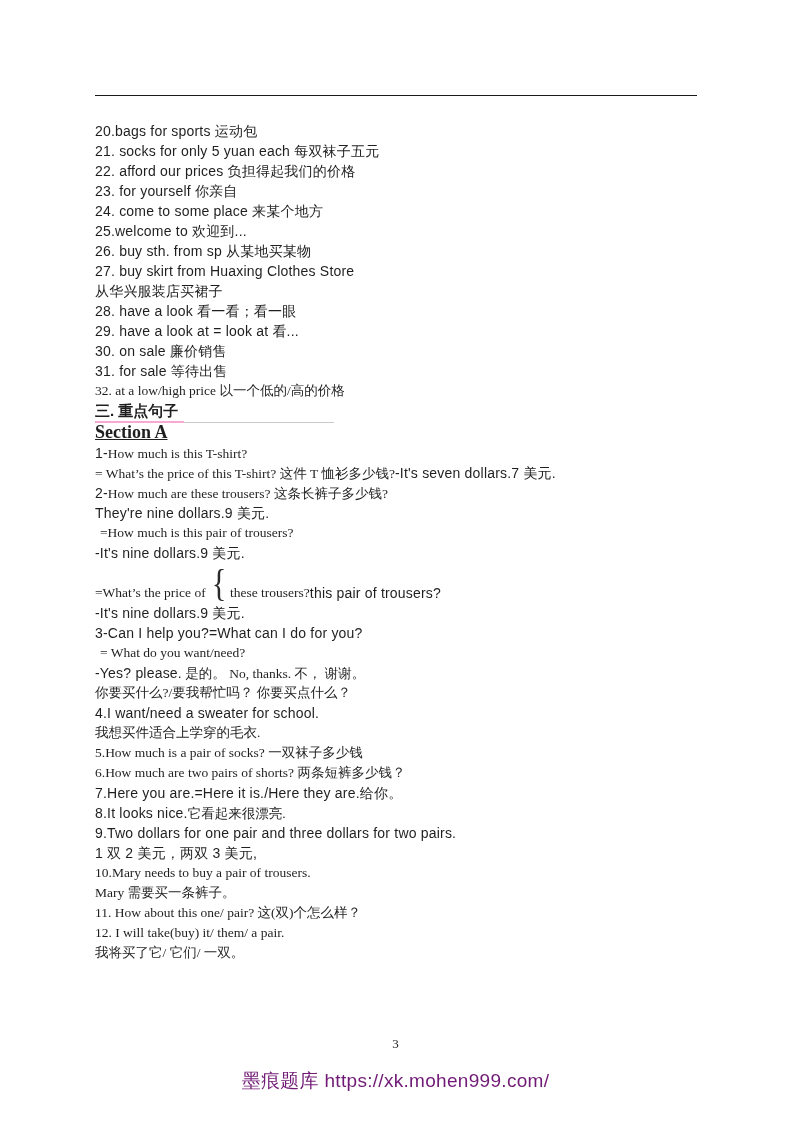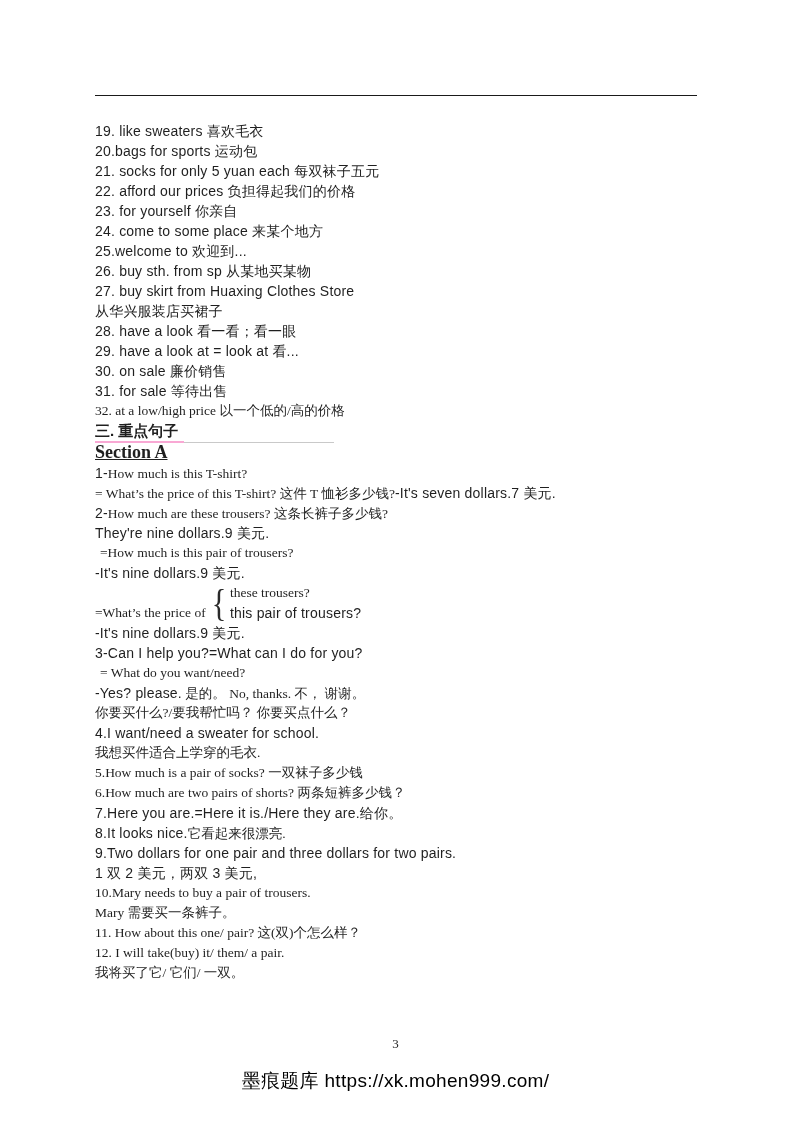--- a/index.html
+++ b/index.html
@@ -48,41 +48,40 @@
   .brace-line{
     height:40px;display:flex;align-items:flex-end;
   }
   .brace-lead{line-height:20px;}
   .brace-glyph{
     font-family:"Liberation Serif", serif;
     font-size:38px;line-height:40px;height:40px;
     font-weight:300;margin:0 2px 0 4px;color:#2a2a2a;
     transform:scaleX(.8);
   }
-  .brace-options{display:flex;flex-direction:column;}
+  .brace-options{display:flex;flex-direction:row;}
   .brace-options>span{height:20px;line-height:20px;}
   #footer-pagenum{
     position:absolute;left:0;top:1036px;width:791px;
     text-align:center;
     font-family:"Liberation Serif", serif;font-size:13px;color:#222;
   }
   #footer-watermark{
     position:absolute;left:0;top:1068px;width:791px;
     text-align:center;
     font-family:"Liberation Sans", sans-serif;
-    font-size:19px;color:#000000;letter-spacing:.3px;
+    font-size:19px;color:#701a75;letter-spacing:.3px;
   }
 </style>
 </head>
 <body>
 
 <div id="page">
   <div id="top-rule"></div>
   <div id="content">
-      <div class="line sans">19. like sweaters  喜欢毛衣</div>
       <div class="line sans">20.bags for sports  运动包</div>
       <div class="line sans">21. socks for only 5 yuan each  每双袜子五元</div>
       <div class="line sans">22. afford our prices  负担得起我们的价格</div>
       <div class="line sans">23. for yourself  你亲自</div>
       <div class="line sans">24. come to some place  来某个地方</div>
       <div class="line sans">25.welcome to  欢迎到...</div>
       <div class="line sans">26. buy sth. from sp 从某地买某物</div>
       <div class="line sans">27. buy skirt from Huaxing Clothes Store</div>
       <div class="line sans">从华兴服装店买裙子</div>
       <div class="line sans">28. have a look  看一看；看一眼</div>

